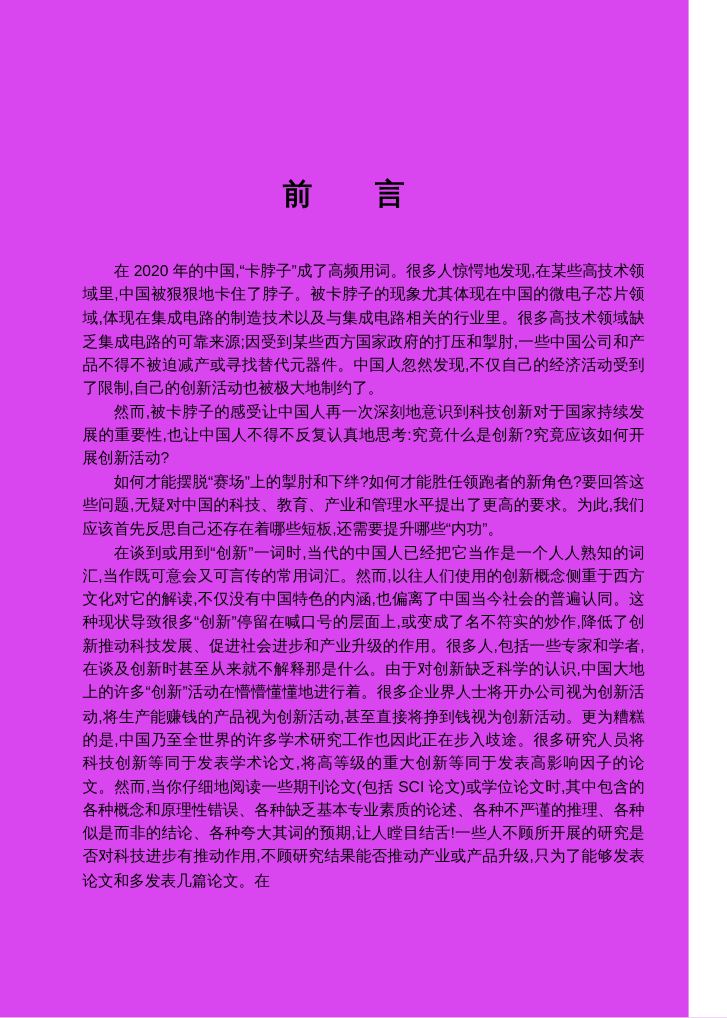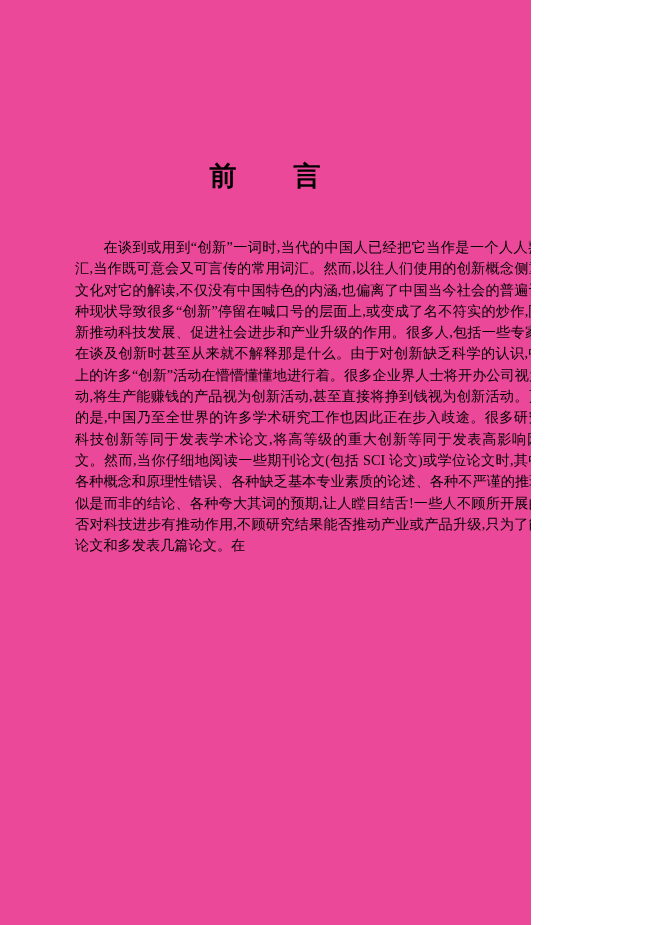--- a/index.html
+++ b/index.html
@@ -2,25 +2,25 @@
 <html><head>
   <meta charset="utf-8">
   <style>
     html, body {
       margin: 0;
       padding: 0;
       background: #ffffff;
     }
     .page {
       position: relative;
-      width: 531px;
+      width: 626px;
       height: 925px;
-      background: #ec4899;
+      background: #d946ef;
       overflow: hidden;
-      font-family: Liberation Serif, serif;
+      font-family: Liberation Sans, sans-serif;
       color: #000000;
     }
     .page-title {
       position: absolute;
       top: 158px;
       left: 0;
       width: 100%;
       text-align: center;
       font-size: 27px;
       font-weight: bold;
@@ -46,15 +46,18 @@
       word-break: break-all;
     }
   </style>
 </head>
 <body>
 
 <div class="page">
   <div class="page-title">前　　言</div>
 
   <div class="body-text">
+    <p>在 2020 年的中国,“卡脖子”成了高频用词。很多人惊愕地发现,在某些高技术领域里,中国被狠狠地卡住了脖子。被卡脖子的现象尤其体现在中国的微电子芯片领域,体现在集成电路的制造技术以及与集成电路相关的行业里。很多高技术领域缺乏集成电路的可靠来源;因受到某些西方国家政府的打压和掣肘,一些中国公司和产品不得不被迫减产或寻找替代元器件。中国人忽然发现,不仅自己的经济活动受到了限制,自己的创新活动也被极大地制约了。</p>
+    <p>然而,被卡脖子的感受让中国人再一次深刻地意识到科技创新对于国家持续发展的重要性,也让中国人不得不反复认真地思考:究竟什么是创新?究竟应该如何开展创新活动?</p>
+    <p>如何才能摆脱“赛场”上的掣肘和下绊?如何才能胜任领跑者的新角色?要回答这些问题,无疑对中国的科技、教育、产业和管理水平提出了更高的要求。为此,我们应该首先反思自己还存在着哪些短板,还需要提升哪些“内功”。</p>
     <p>在谈到或用到“创新”一词时,当代的中国人已经把它当作是一个人人熟知的词汇,当作既可意会又可言传的常用词汇。然而,以往人们使用的创新概念侧重于西方文化对它的解读,不仅没有中国特色的内涵,也偏离了中国当今社会的普遍认同。这种现状导致很多“创新”停留在喊口号的层面上,或变成了名不符实的炒作,降低了创新推动科技发展、促进社会进步和产业升级的作用。很多人,包括一些专家和学者,在谈及创新时甚至从来就不解释那是什么。由于对创新缺乏科学的认识,中国大地上的许多“创新”活动在懵懵懂懂地进行着。很多企业界人士将开办公司视为创新活动,将生产能赚钱的产品视为创新活动,甚至直接将挣到钱视为创新活动。更为糟糕的是,中国乃至全世界的许多学术研究工作也因此正在步入歧途。很多研究人员将科技创新等同于发表学术论文,将高等级的重大创新等同于发表高影响因子的论文。然而,当你仔细地阅读一些期刊论文(包括 SCI 论文)或学位论文时,其中包含的各种概念和原理性错误、各种缺乏基本专业素质的论述、各种不严谨的推理、各种似是而非的结论、各种夸大其词的预期,让人瞠目结舌!一些人不顾所开展的研究是否对科技进步有推动作用,不顾研究结果能否推动产业或产品升级,只为了能够发表论文和多发表几篇论文。在</p>
   </div>
 </div>
 
 </body></html>

